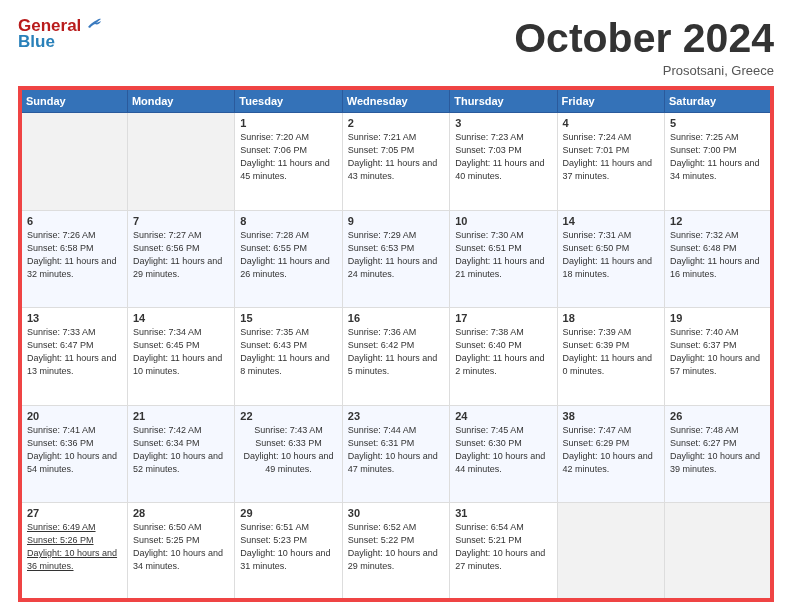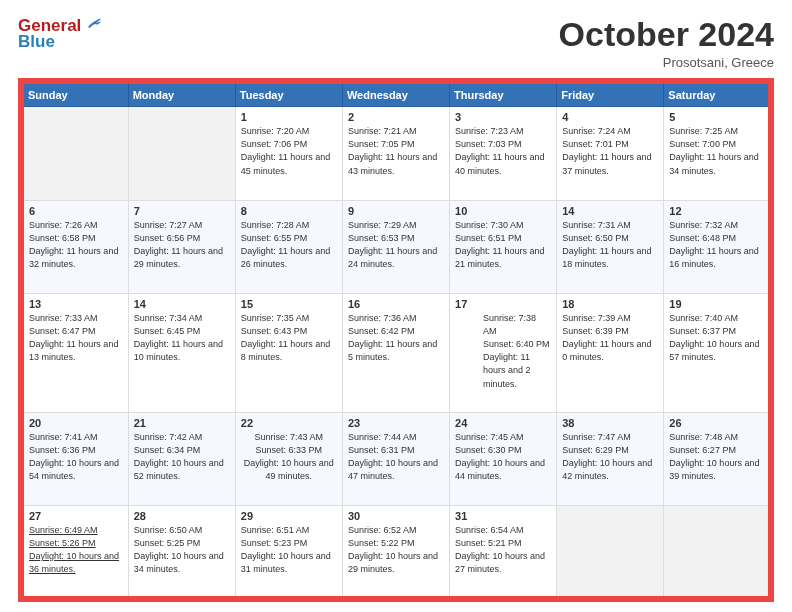--- a/index.html
+++ b/index.html
@@ -25,33 +25,33 @@
     }
     .logo {
       display: flex;
       flex-direction: column;
       align-items: flex-start;
     }
     .title-area {
       text-align: right;
     }
     .month-title {
-      font-size: 34px;
+      font-size: 41px;
       font-weight: bold;
       color: #333;
       line-height: 1.1;
     }
     .location {
       font-size: 13px;
       color: #555;
       margin-top: 2px;
     }
     .calendar {
       flex: 1;
-      border: 6px solid #ef4444;
+      border: 4px solid #ef4444;
       border-collapse: collapse;
       width: 100%;
       table-layout: fixed;
     }
     .calendar th {
       background-color: #3472b8;
       color: #fff;
       font-size: 11px;
       font-weight: bold;
       padding: 5px 4px;
@@ -222,21 +222,21 @@
 Daylight: 11 hours and 8 minutes.</div>
           </td>
           <td>
             <span class="day-num">16</span>
             <div class="day-info" style="white-space: pre-line;">Sunrise: 7:36 AM
 Sunset: 6:42 PM
 Daylight: 11 hours and 5 minutes.</div>
           </td>
           <td>
             <span class="day-num">17</span>
-            <div class="day-info" style="white-space: pre-line; margin-left: 28px;">Sunrise: 7:38 AM
+            <div class="day-info" style="white-space: pre-line;">Sunrise: 7:38 AM
 Sunset: 6:40 PM
 Daylight: 11 hours and 2 minutes.</div>
           </td>
           <td>
             <span class="day-num">18</span>
             <div class="day-info" style="white-space: pre-line;">Sunrise: 7:39 AM
 Sunset: 6:39 PM
 Daylight: 11 hours and 0 minutes.</div>
           </td>
           <td>

